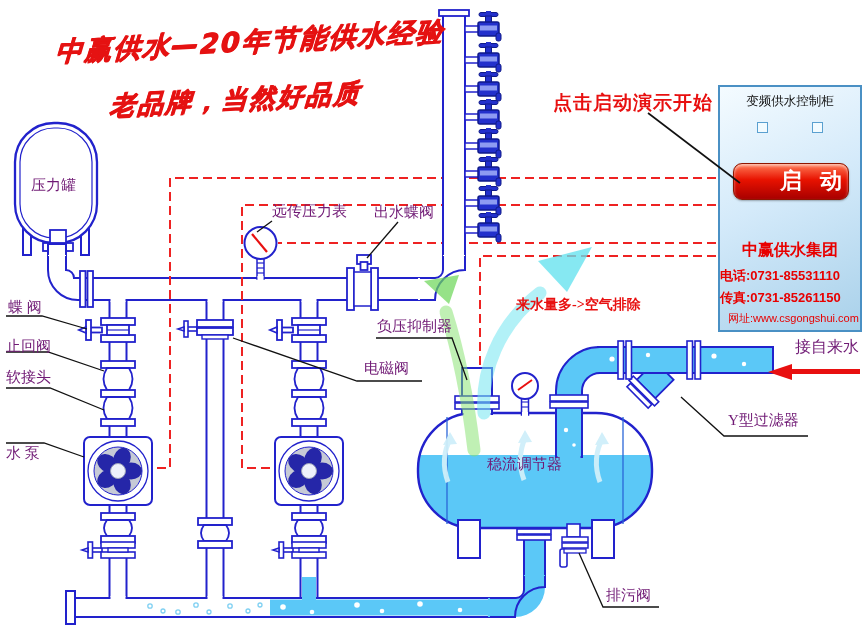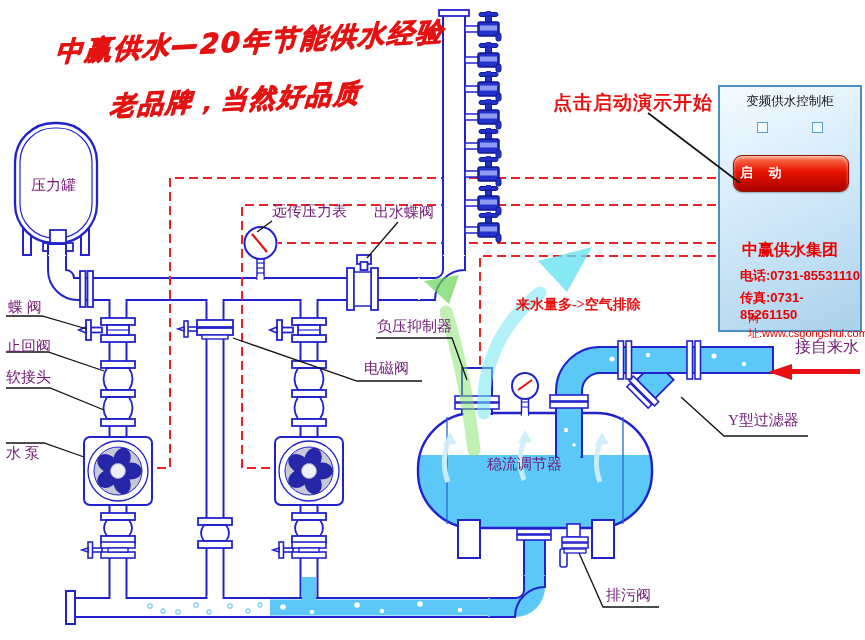--- a/index.html
+++ b/index.html
@@ -17,30 +17,30 @@
   .demo-hint{position:absolute;z-index:6;color:#e81010;font-weight:bold;font-size:19px;
              letter-spacing:1px;white-space:nowrap;font-family:"Liberation Sans",sans-serif;}
   .cabinet{position:absolute;left:718px;top:85px;width:144px;height:247px;z-index:1;
            border:2px solid #4a90c4;box-sizing:border-box;
            background:linear-gradient(155deg,#f4fbff 0%,#d4eafa 45%,#a9d1ea 100%);}
   .cab-title{position:absolute;top:6px;left:0;width:100%;text-align:center;
              font-size:12.5px;color:#111;}
   .ind{position:absolute;top:35px;width:11px;height:11px;border:1.5px solid #5aa0d0;
        background:#f2fbff;box-sizing:border-box;}
   .ind.one{left:37px;} .ind.two{right:37px;}
-  .start-btn{position:absolute;left:13px;top:68px;width:114px;height:35px;
+  .start-btn{position:absolute;left:13px;top:76px;width:114px;height:35px;
              border:1px solid #8f1500;border-radius:9px;cursor:pointer;
              background:linear-gradient(#ff7a55 0%,#e81200 45%,#a80000 100%);
              box-shadow:inset 0 2px 3px rgba(255,255,255,.55), 0 1px 2px rgba(0,0,0,.3);
-             color:#fff;font-weight:bold;font-size:13px;letter-spacing:6px;
-             text-align:left;line-height:34px;text-indent:6px;
+             color:#fff;font-weight:bold;font-size:22px;letter-spacing:6px;
+             text-align:right;line-height:34px;text-indent:6px;
              font-family:"Liberation Sans",sans-serif;}
   .cab-company{position:absolute;top:153px;left:0;width:100%;text-align:center;
                color:#e80000;font-weight:bold;font-size:16px;}
-  .cab-line{position:absolute;left:20px;color:#e80000;font-weight:bold;font-size:13px;}
+  .cab-line{position:absolute;left:0;color:#e80000;font-weight:bold;font-size:13px;}
   .cab-line.phone{top:180px;} .cab-line.fax{top:202px;}
   .cab-line.site{top:224px;font-size:11px;font-weight:normal;margin-left:8px;}
 </style>
 </head>
 <body>
 
 <div class="stage">
 
   <div class="cabinet">
     <div class="cab-title">变频供水控制柜</div>

